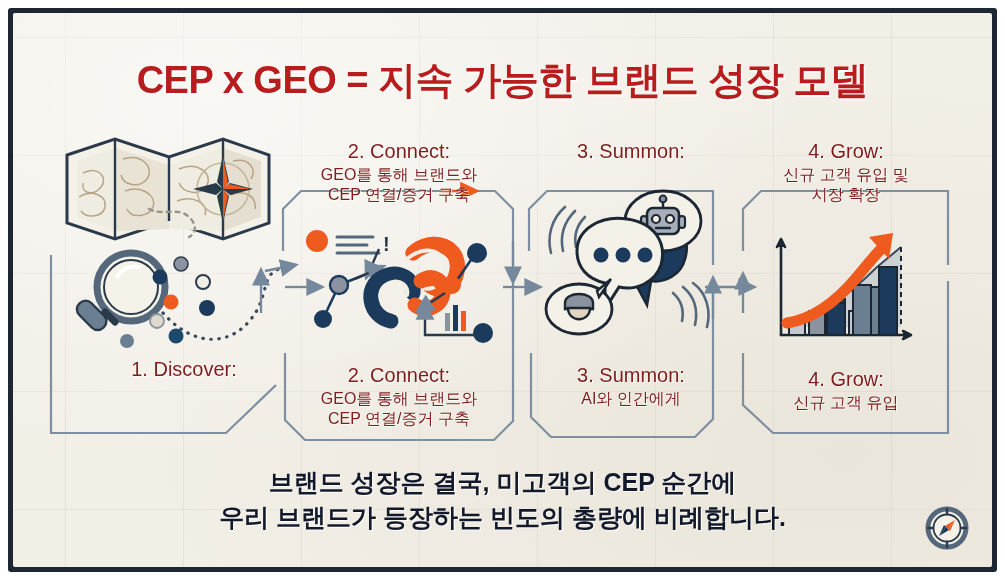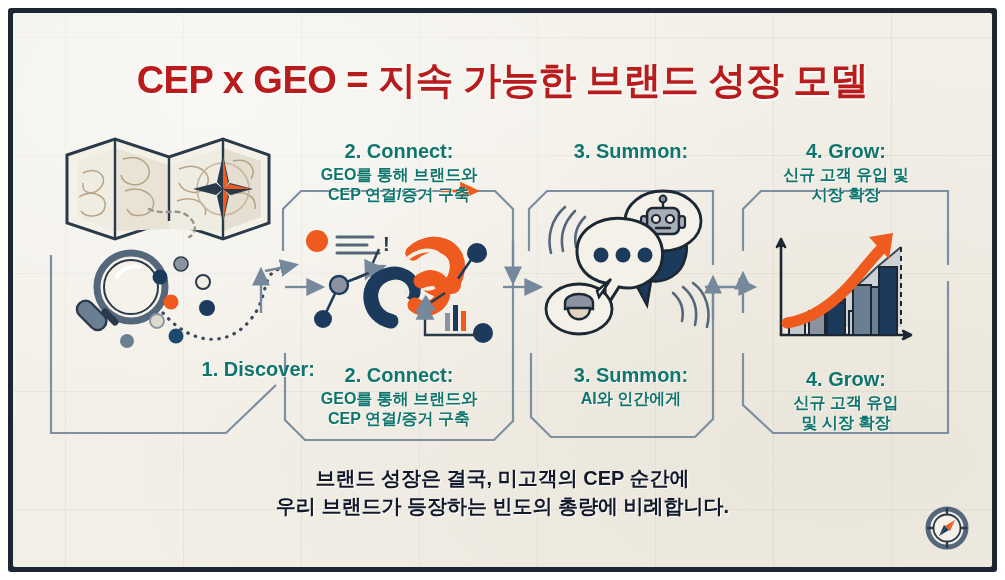--- a/index.html
+++ b/index.html
@@ -74,22 +74,22 @@
     width: 979px; height: 554px;
     pointer-events: none;
   }
 
   
   .step {
     position: absolute;
   }
   .cap {
     text-align: center;
-    color: #0f766e;
-    font-weight: bold;
+    color: #7f1d1d;
+    font-weight: normal;
     text-shadow: 1px 1px 0 rgba(255,255,255,0.8);
     line-height: 1.28;
   }
   .cap .hd {
     font-size: 20px;
     display: block;
     white-space: nowrap;
   }
   .cap .sub {
     font-size: 16px;
@@ -104,21 +104,21 @@
   }
 
   
   .footer {
     position: absolute;
     left: 0; top: 452px;
     width: 979px;
     text-align: center;
     color: #12192a;
     font-weight: bold;
-    font-size: 20px;
+    font-size: 25px;
     line-height: 1.38;
     text-shadow: 1.2px 1.2px 0 rgba(255,255,255,0.85);
   }
   .footer span { display: block; white-space: nowrap; }
 
   
   .badge {
     position: absolute;
     right: 22px;
     bottom: 16px;
@@ -237,21 +237,21 @@
           <circle cx="124" cy="139" r="7" fill="#8b93a0" stroke="#2b3a4a" stroke-width="1.6"></circle>
           <circle cx="103" cy="152" r="7.5" fill="#1b3a5c"></circle>
           <circle cx="146" cy="157" r="7" fill="#f1eee5" stroke="#2b3a4a" stroke-width="2"></circle>
           <circle cx="114" cy="177" r="7.5" fill="#ef5a1e"></circle>
           <circle cx="150" cy="183" r="8" fill="#1b3a5c"></circle>
           <circle cx="100" cy="196" r="7" fill="#ddd9cd" stroke="#8b93a0" stroke-width="1.8"></circle>
           <circle cx="119" cy="211" r="7.5" fill="#1b4a6e"></circle>
           <circle cx="70" cy="216" r="7" fill="#6b7f93"></circle>
         </g>
       </svg>
-      <div class="cap" style="position:absolute; left:0; top:232px; width:262px;text-align:right;">
+      <div class="cap" style="position:absolute; left:0; top:232px; width:262px;">
         <span class="hd">1. Discover:</span>
       </div>
     </div>
 
     <div class="step" style="left:278px; top:126px; width:216px;">
       <div class="cap cap-top" style="position:absolute; left:0; top:0; width:216px;">
         <span class="hd">2. Connect:</span>
         <span class="sub">GEO를 통해 브랜드와</span>
         <span class="sub">CEP 연결/증거 구축</span>
       </div>
@@ -396,21 +396,20 @@
           <rect x="88" y="58" width="18" height="50" fill="#6b7f93"></rect>
           <rect x="114" y="40" width="18" height="68" fill="#1b3a5c"></rect>
         </g>
 
         <path d="M22,96 C48,92 72,74 92,50 C102,38 110,28 118,20" stroke="#ef5a1e" stroke-width="11" fill="none" stroke-linecap="round"></path>
         <path d="M104,10 L128,6 L124,32 Z" fill="#ef5a1e"></path>
       </svg>
       <div class="cap" style="position:absolute; left:0; top:228px; width:190px;">
         <span class="hd">4. Grow:</span>
         <span class="sub">신규 고객 유입</span>
-        <span class="sub">및 시장 확장</span>
       </div>
     </div>
 
     <div class="footer">
       <span>브랜드 성장은 결국, 미고객의 CEP 순간에</span>
       <span>우리 브랜드가 등장하는 빈도의 총량에 비례합니다.</span>
     </div>
 
     <svg class="badge" viewBox="0 0 46 46">
       <circle cx="23" cy="23" r="19" fill="#f4f1e8" stroke="#54677b" stroke-width="5"></circle>

